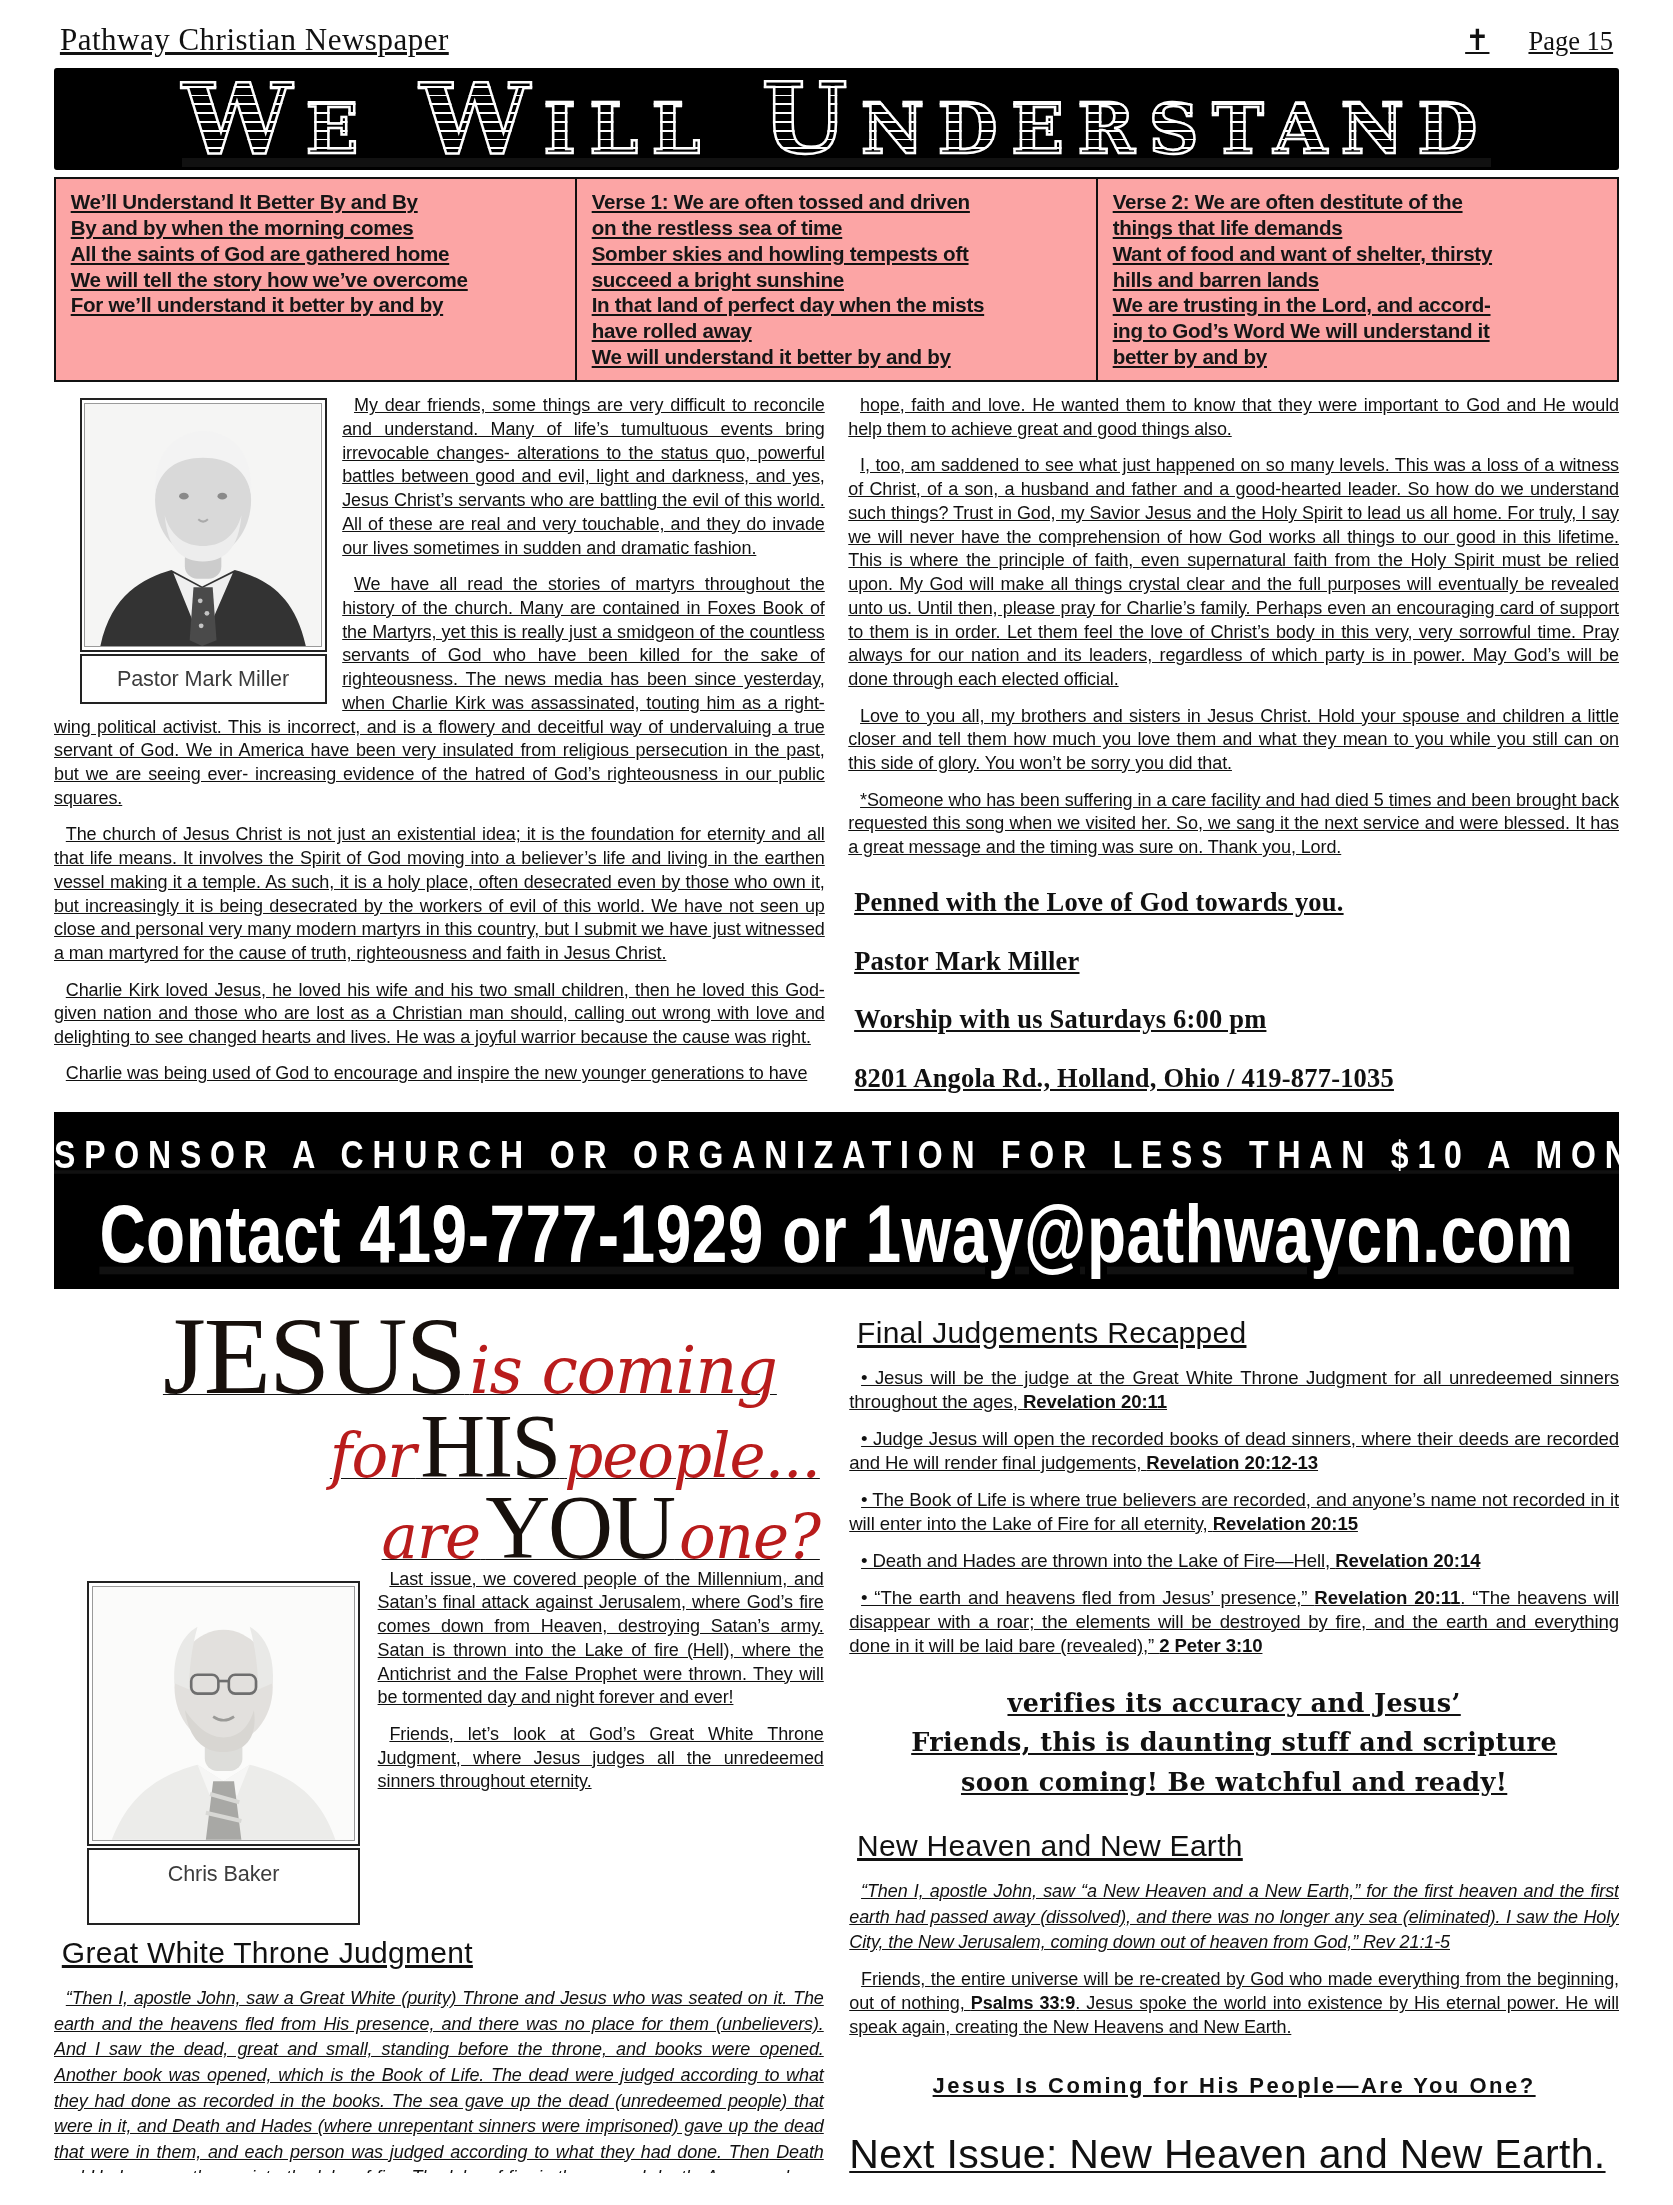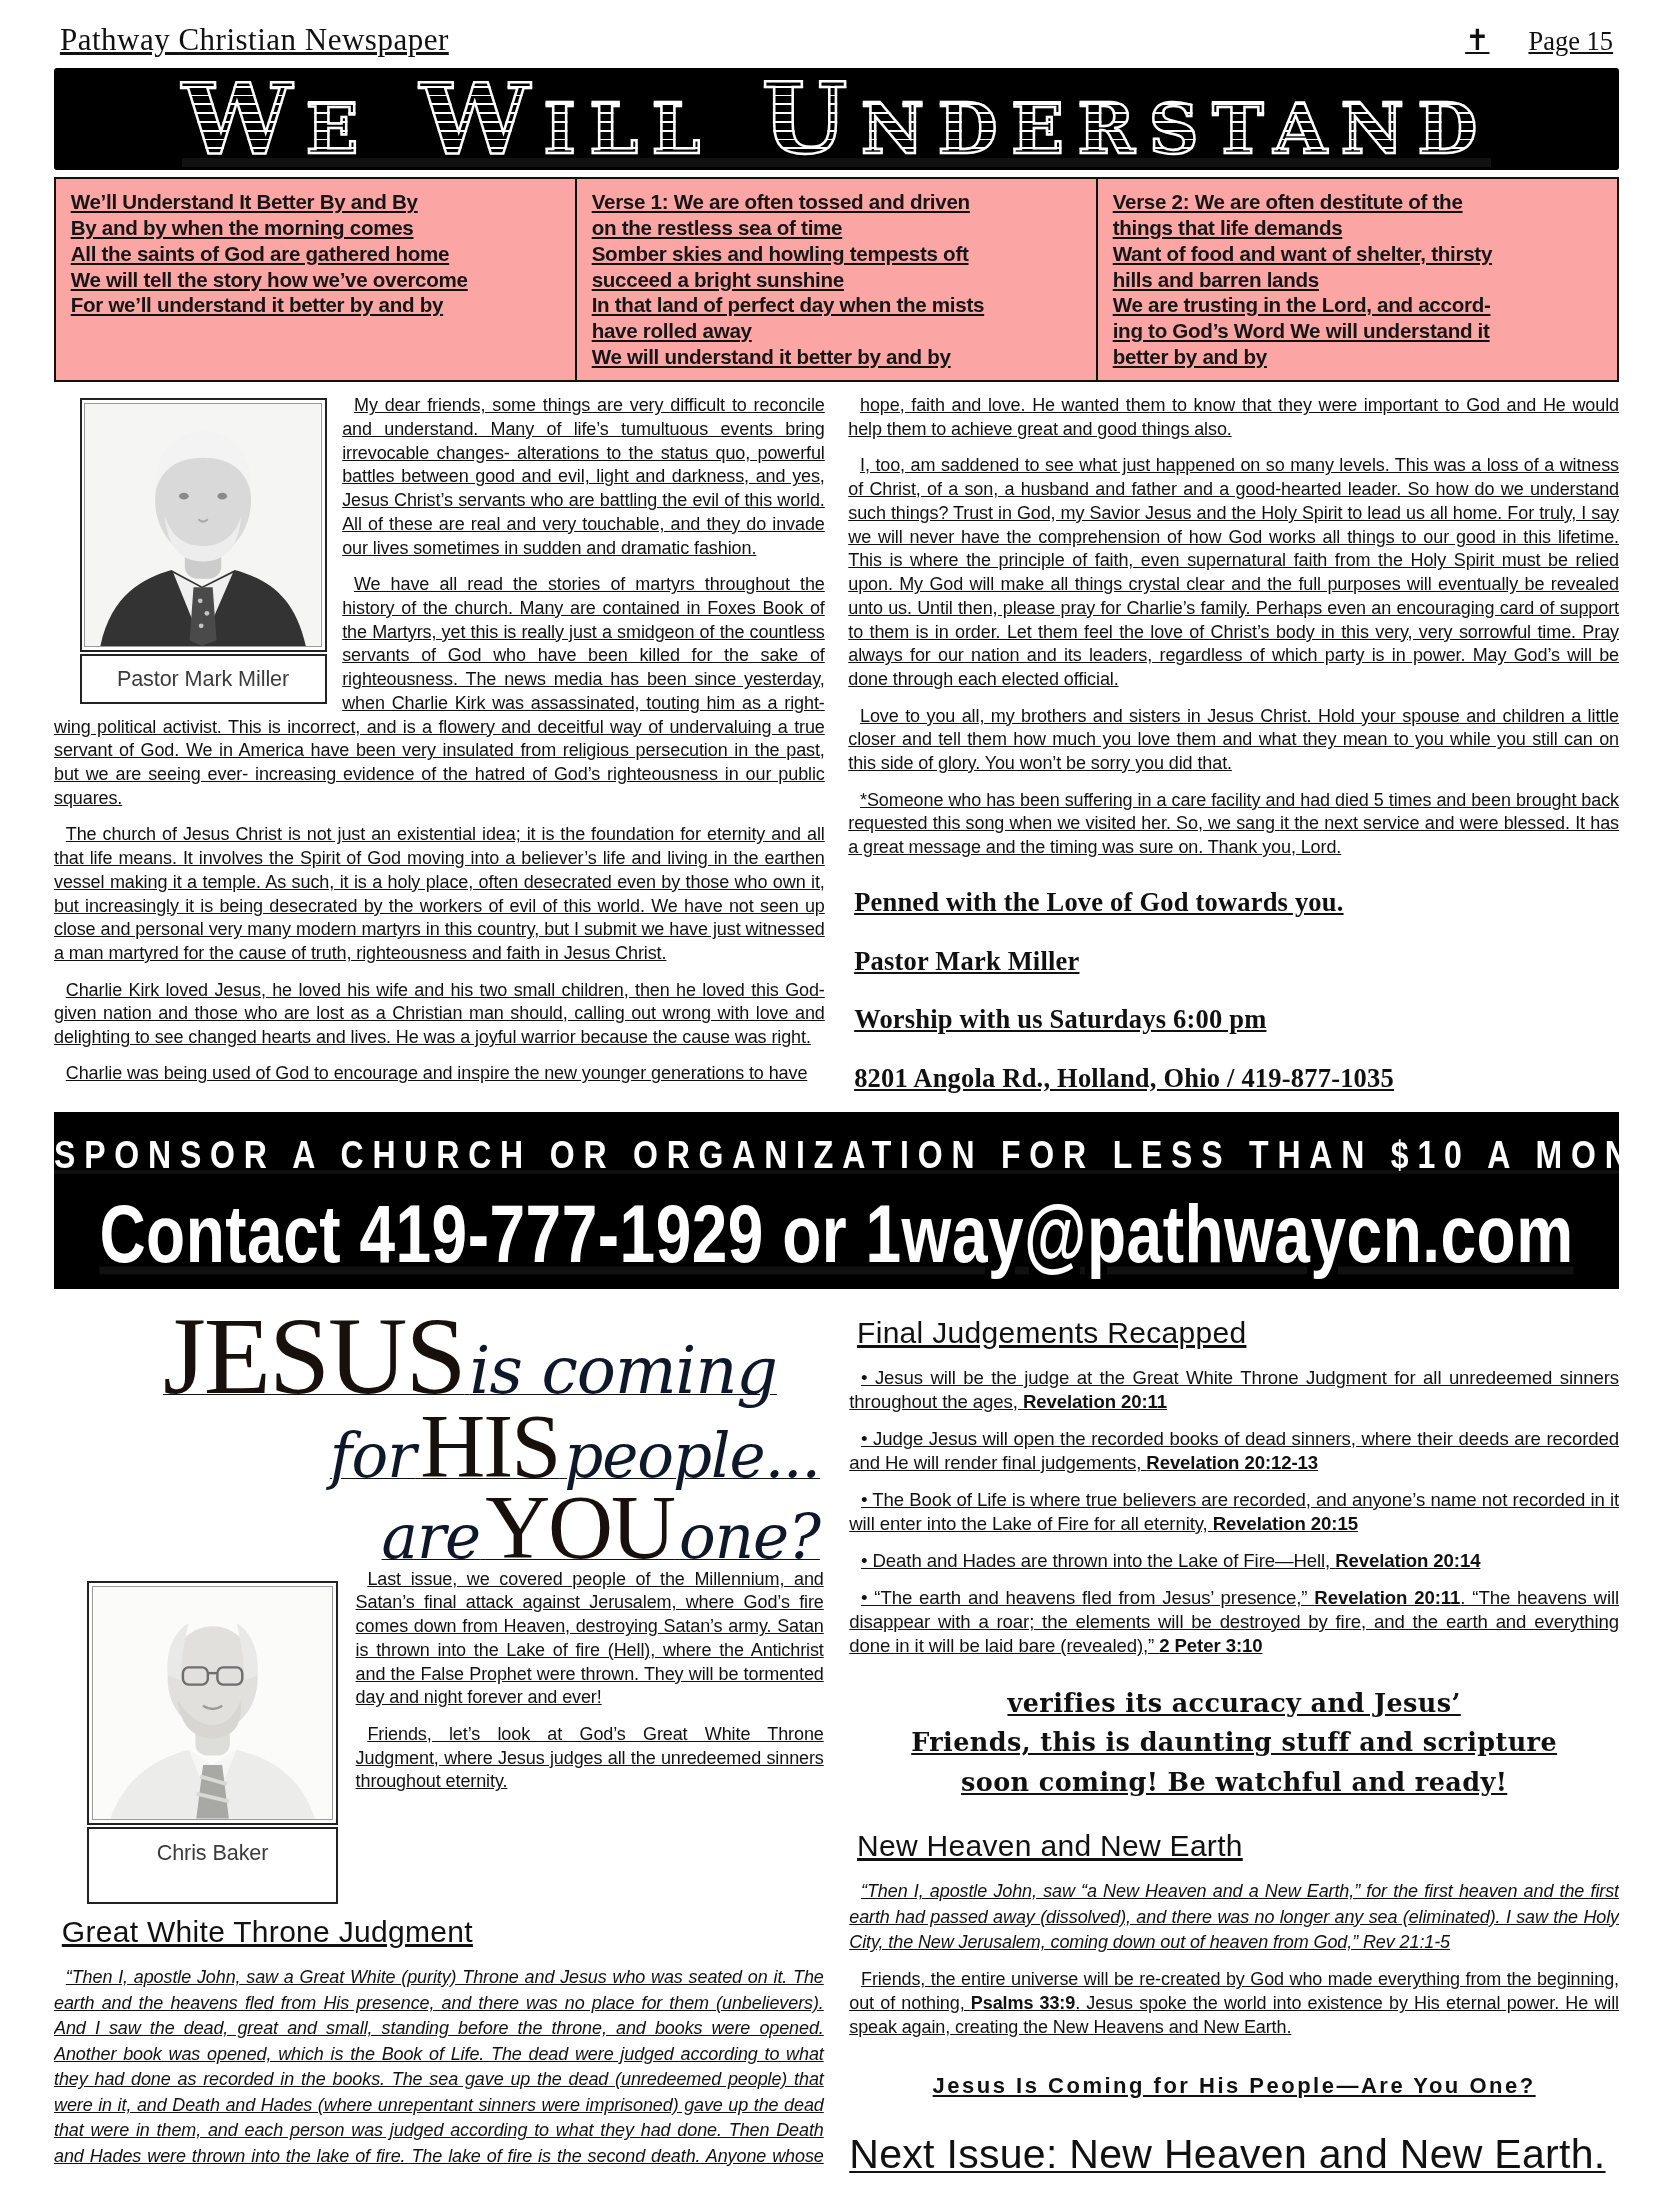--- a/index.html
+++ b/index.html
@@ -38,21 +38,21 @@
 
   
   .article { display:flex; gap:23.5px; margin-top:11.8px; height:700px; overflow:hidden; }
   .col { flex:1; font-size:18px; line-height:1.32; text-align:justify; letter-spacing:-0.1px; min-width:0; }
   .col p { margin:0 0 12.7px 0; text-indent:11.8px; }
 
   .figure { float:left; width:247px; margin:3.9px 15.7px 7.8px 25.5px; }
   .figure .frame { border:2px solid #222; padding:2.9px; background:#fff; }
   .figure .frame svg { display:block; width:100%; height:auto; border:1px solid #9a9a9a; }
   .figure .capbox { border:2px solid #222; border-top-width:2.9px; margin-top:2px; padding:8.8px 0; text-align:center; font-size:21.6px; color:#3c3c3c; text-indent:0; background:#fff; }
-  .figure.chris { width:251px; margin:13.7px 17.6px 7.8px 33px; }
+  .figure.chris { width:273px; margin:13.7px 17.6px 7.8px 33px; }
   .figure.chris .capbox { padding:9.8px 0 35px 0; }
 
   .closing { font-family:"Liberation Serif", serif; font-weight:bold; font-size:26.5px; text-align:left; margin-top:25.5px; padding-left:5.9px; letter-spacing:0.2px; }
   .closing div { margin-bottom:23.5px; }
 
   
   .sponsor { background:#000; color:#fff; text-align:center; margin-top:17.6px; padding:21.6px 0 29px 0; overflow:hidden; }
   .sponsor .l1 { font-weight:bold; font-size:32px; letter-spacing:8.8px; transform:scaleY(1.2); transform-origin:center top; white-space:nowrap; }
   .sponsor .l2 { font-weight:bold; font-size:64px; letter-spacing:0.5px; transform:scaleY(1.28); transform-origin:center top; margin-top:15.7px; white-space:nowrap; }
 
@@ -60,21 +60,21 @@
   .bottom { display:flex; gap:25.5px; margin-top:13.7px; height:870px; overflow:hidden; }
   .b-left, .b-right { flex:1; min-width:0; }
 
   .headline { text-align:right; padding-right:3.9px; line-height:0.9; margin-top:3.9px; }
   .h-caps { font-family:"Liberation Serif", serif; color:#17100c; letter-spacing:-2px; }
   .hl1 { padding-right:43px; }
   .hl1 .h-caps { font-size:110px; }
   .hl1 .h-script { font-size:65px; }
   .hl2 .h-caps, .hl3 .h-caps { font-size:90px; }
   .hl2 .h-script, .hl3 .h-script { font-size:61px; }
-  .h-script { font-family:"DejaVu Serif", serif; font-style:italic; color:#0f172a; letter-spacing:-1px; }
+  .h-script { font-family:"DejaVu Serif", serif; font-style:italic; color:#b91c1c; letter-spacing:-1px; }
 
   .sec-heading { font-family:"Liberation Sans", sans-serif; font-weight:400; font-size:30px; letter-spacing:0.3px; margin:23.5px 0 13.7px 0; padding-left:7.8px; clear:both; text-align:left; text-indent:0; }
   .quote { font-style:italic; line-height:1.42; }
   .ref { font-weight:bold; font-style:normal; }
 
   .bullet { text-indent:29px; margin-bottom:15.7px; font-size:18.6px; line-height:1.3; }
   .slab { font-family:"DejaVu Serif", serif; font-weight:bold; font-size:25.5px; line-height:1.55; text-align:center; margin:25.5px 0 23.5px 0; letter-spacing:0.4px; text-indent:0; }
   .coming { font-weight:bold; font-size:22px; letter-spacing:2.5px; text-align:center; margin:31px 0 27.4px 0; }
   .next-issue { font-size:41px; letter-spacing:0.3px; margin:0 0 19.6px 0; text-align:left; }
 </style>

